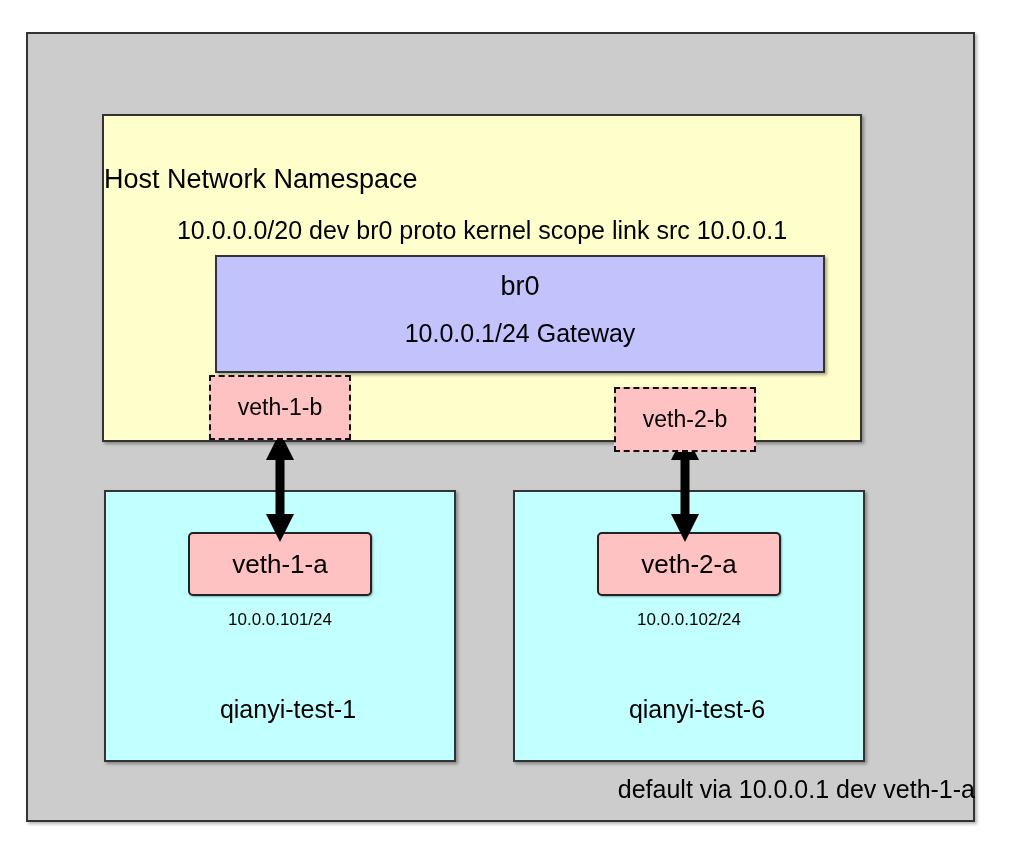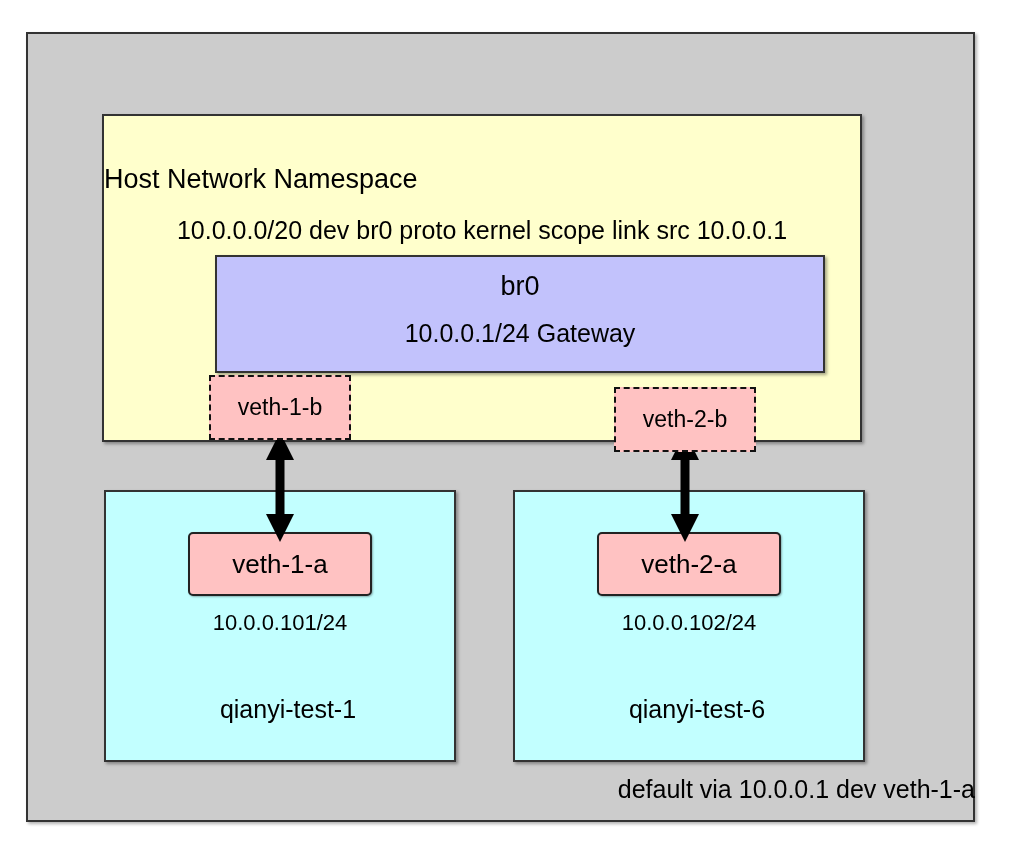--- a/index.html
+++ b/index.html
@@ -147,21 +147,21 @@
     font-size: 26px;
     color: #000000;
     box-shadow: 1px 1px 2px rgba(0,0,0,0.30);
   }
   .ctr-ip {
     position: absolute;
     left: 0;
     top: 118px;
     width: 100%;
     text-align: center;
-    font-size: 22px;
+    font-size: 17px;
     color: #000000;
   }
   .ctr-name {
     position: absolute;
     left: 8px;
     top: 203px;
     width: 100%;
     text-align: center;
     font-size: 25px;
     color: #000000;

